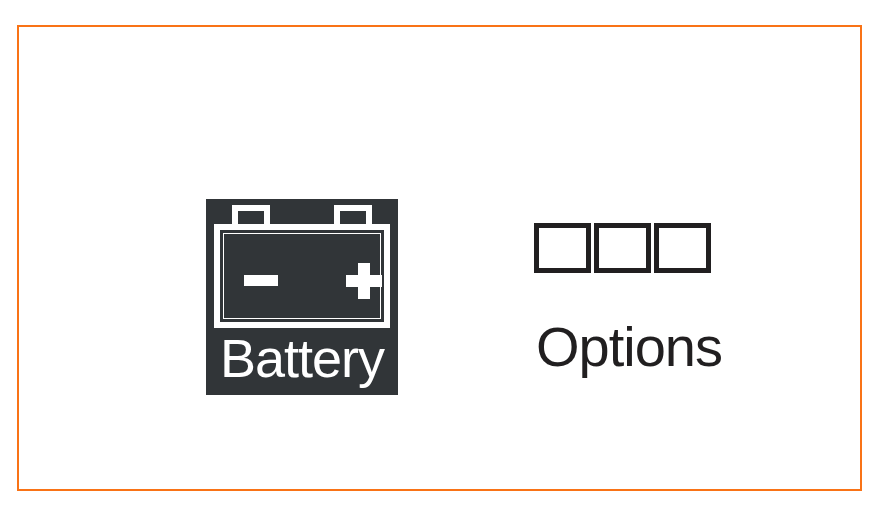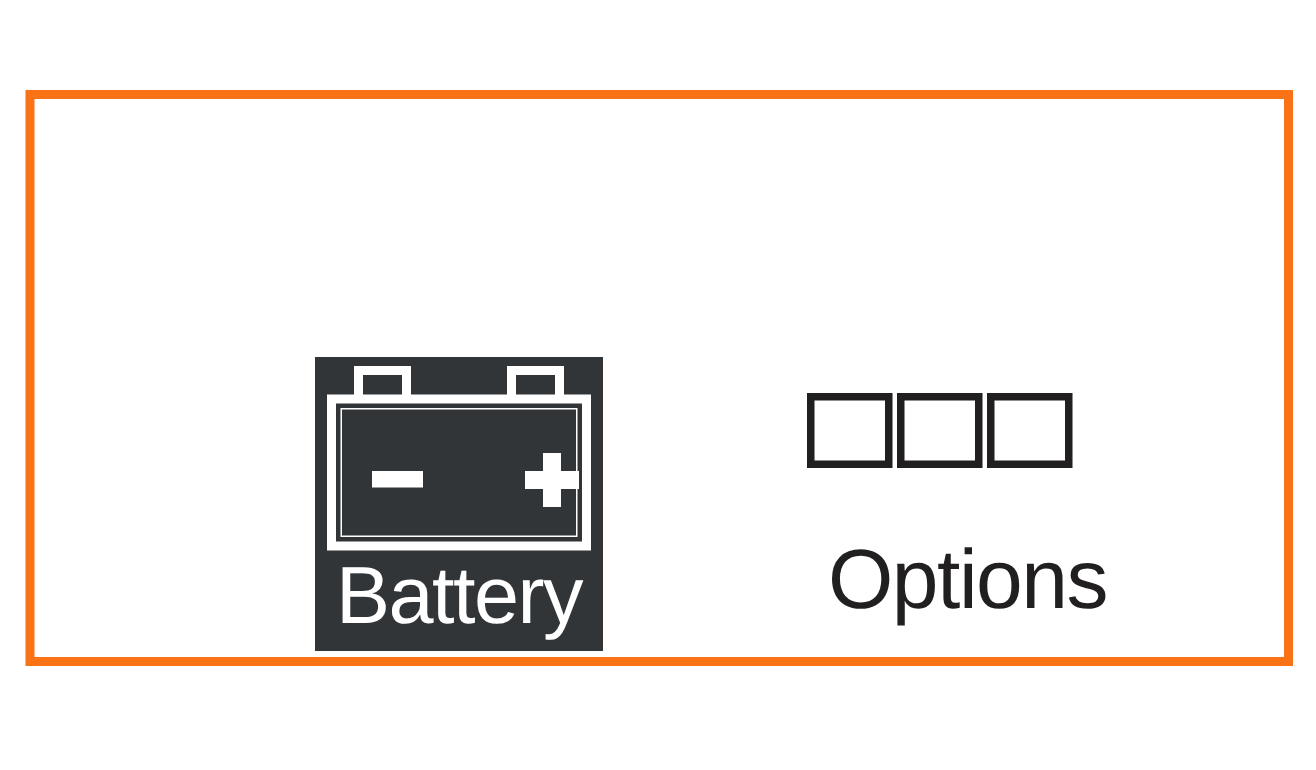--- a/index.html
+++ b/index.html
@@ -14,25 +14,24 @@
     font-family: "Liberation Sans", sans-serif;
     overflow: hidden;
   }
 
   
   #frame {
     position: absolute;
     left: 17px;
     top: 25px;
     width: 845px;
-    height: 384px;
+    height: 466px;
     box-sizing: border-box;
-    border: 6px solid #f97316;
+    border: 2px solid #f97316;
     background: #ffffff;
-    margin-top: 35px;
   }
 
   
   #battery-tile {
     position: absolute;
     left: 187px;
     top: 172px;
     width: 192px;
     height: 196px;
     background: #313538;
@@ -131,21 +130,21 @@
   }
   .option-square {
     width: 57px;
     height: 50px;
     box-sizing: border-box;
     border: 5px solid #211f20;
     background: #ffffff;
   }
   #options-label {
     position: absolute;
-    left: 14px;
+    left: 2px;
     top: 94px;
     color: #211f20;
     font-size: 56px;
     line-height: 60px;
     letter-spacing: -1px;
     white-space: nowrap;
   }
 </style>
 </head>
 <body>

